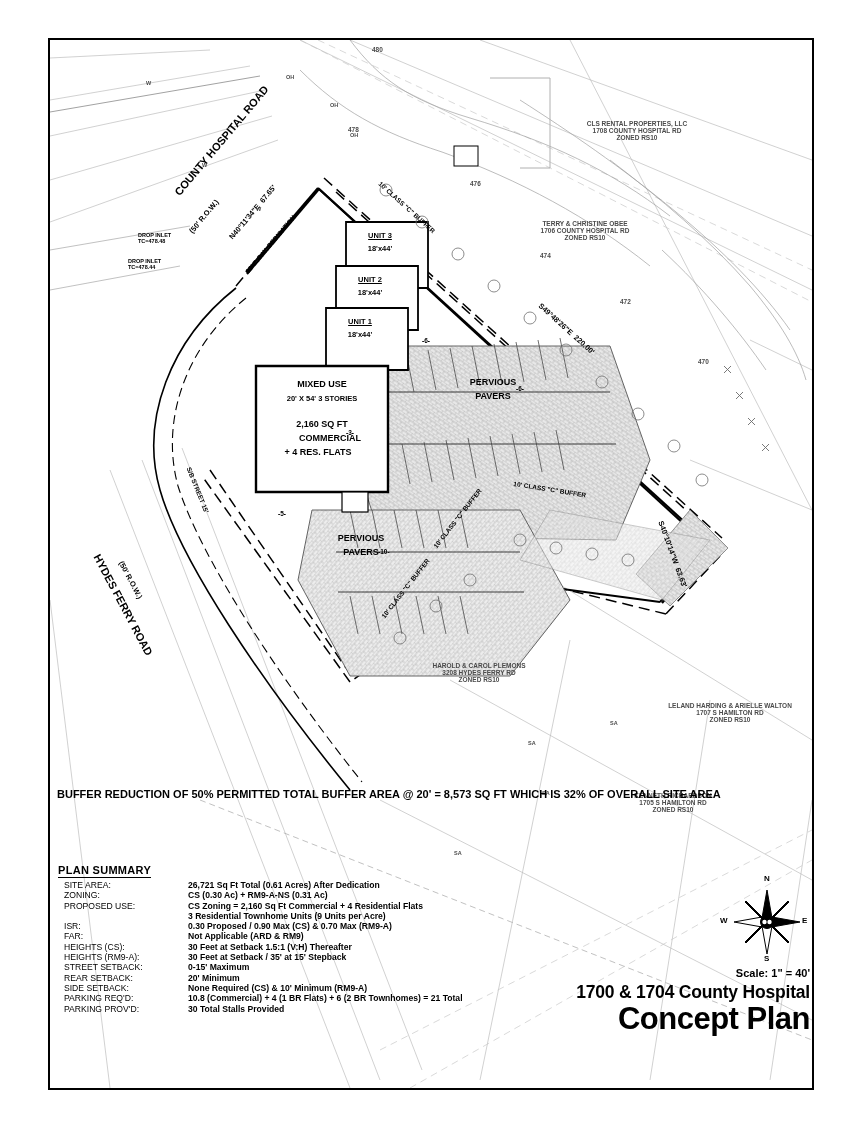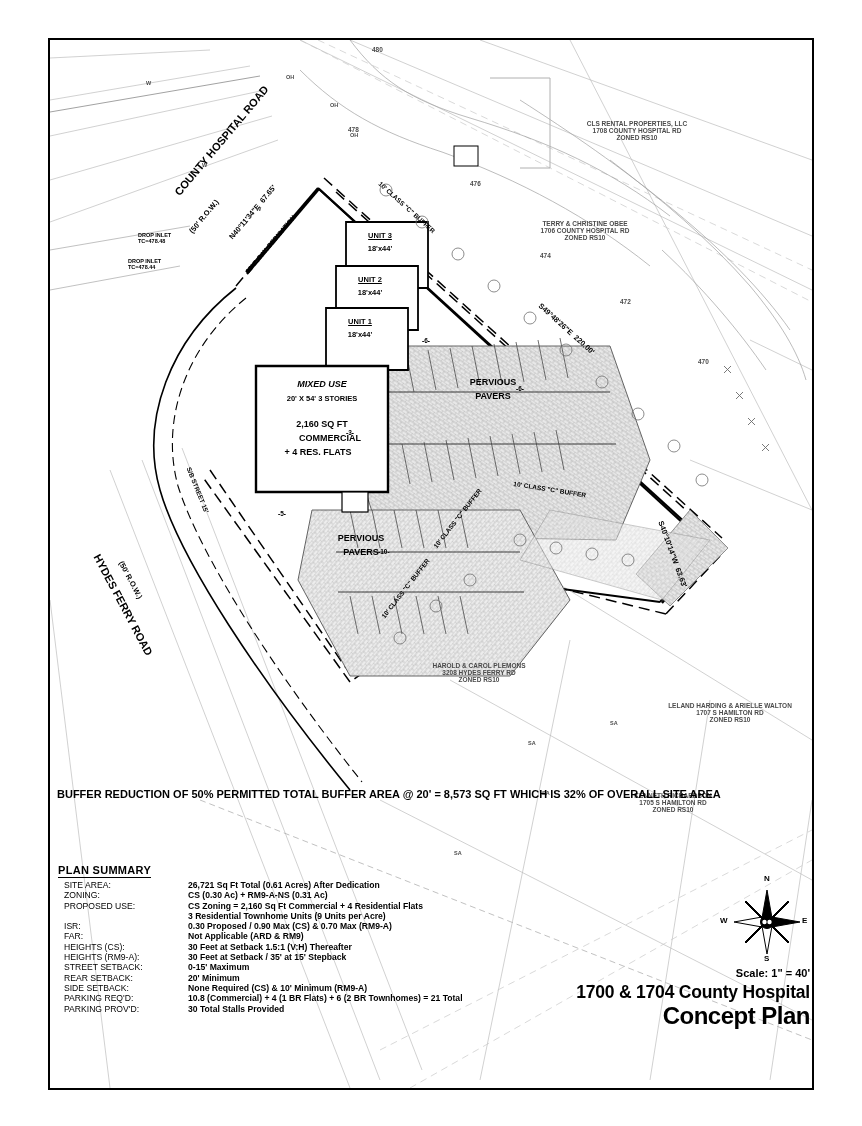--- a/index.html
+++ b/index.html
@@ -112,21 +112,21 @@
     font-size: 11px;
     font-weight: bold;
     margin-bottom: 3px;
   }
   .addr-txt {
     font-size: 17.5px;
     font-weight: bold;
     letter-spacing: -.2px;
   }
   .concept-txt {
-    font-size: 24px;
+    font-size: 31px;
     font-weight: bold;
     letter-spacing: -.5px;
     line-height: 1.05;
   }
   
   .north {
     position: absolute;
     left: 722px;
     top: 878px;
     width: 90px;
@@ -343,21 +343,21 @@
 
     <div class="lbl bold small center" style="left:290px; top:192px; width:80px; text-decoration: underline;">UNIT 3</div>
     <div class="lbl bold small center" style="left:290px; top:205px; width:80px;">18'x44'</div>
 
     <div class="lbl bold small center" style="left:280px; top:236px; width:80px; text-decoration: underline;">UNIT 2</div>
     <div class="lbl bold small center" style="left:280px; top:249px; width:80px;">18'x44'</div>
 
     <div class="lbl bold small center" style="left:270px; top:278px; width:80px; text-decoration: underline;">UNIT 1</div>
     <div class="lbl bold small center" style="left:270px; top:291px; width:80px;">18'x44'</div>
 
-    <div class="lbl bold med center" style="left:206px; top:340px; width:132px;font-style:italic;">MIXED USE</div>
+    <div class="lbl bold med center" style="left:206px; top:340px; width:132px;">MIXED USE</div>
     <div class="lbl bold small center" style="left:206px; top:355px; width:132px;">20' X 54' 3 STORIES</div>
     <div class="lbl bold med center" style="left:206px; top:380px; width:132px;">2,160 SQ FT</div>
     <div class="lbl bold med center" style="left:206px; top:394px; width:148px;">COMMERCIAL</div>
     <div class="lbl bold med center" style="left:206px; top:408px; width:124px;">+ 4 RES. FLATS</div>
 
     <div class="lbl bold med center" style="left:388px; top:338px; width:110px;">PERVIOUS</div>
     <div class="lbl bold med center" style="left:388px; top:352px; width:110px;">PAVERS</div>
     <div class="lbl bold med center" style="left:256px; top:494px; width:110px;">PERVIOUS</div>
     <div class="lbl bold med center" style="left:256px; top:508px; width:110px;">PAVERS</div>
 

